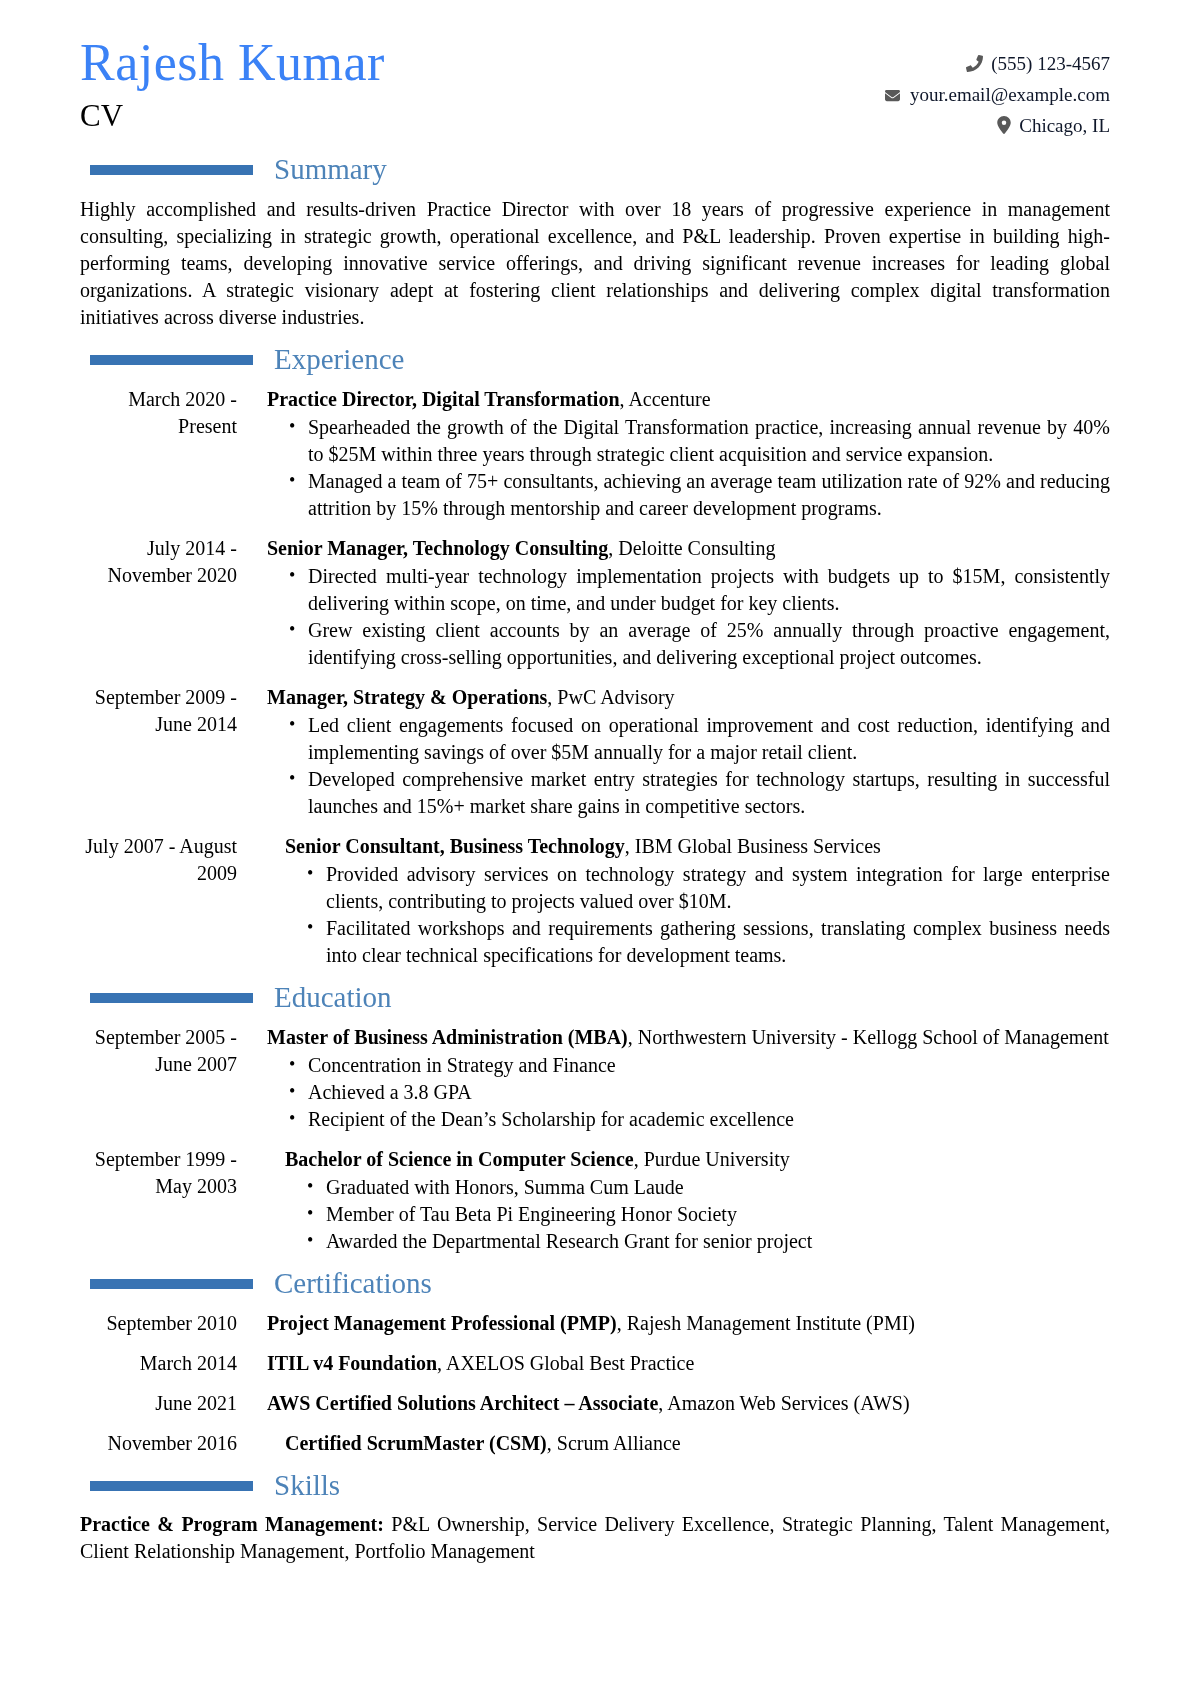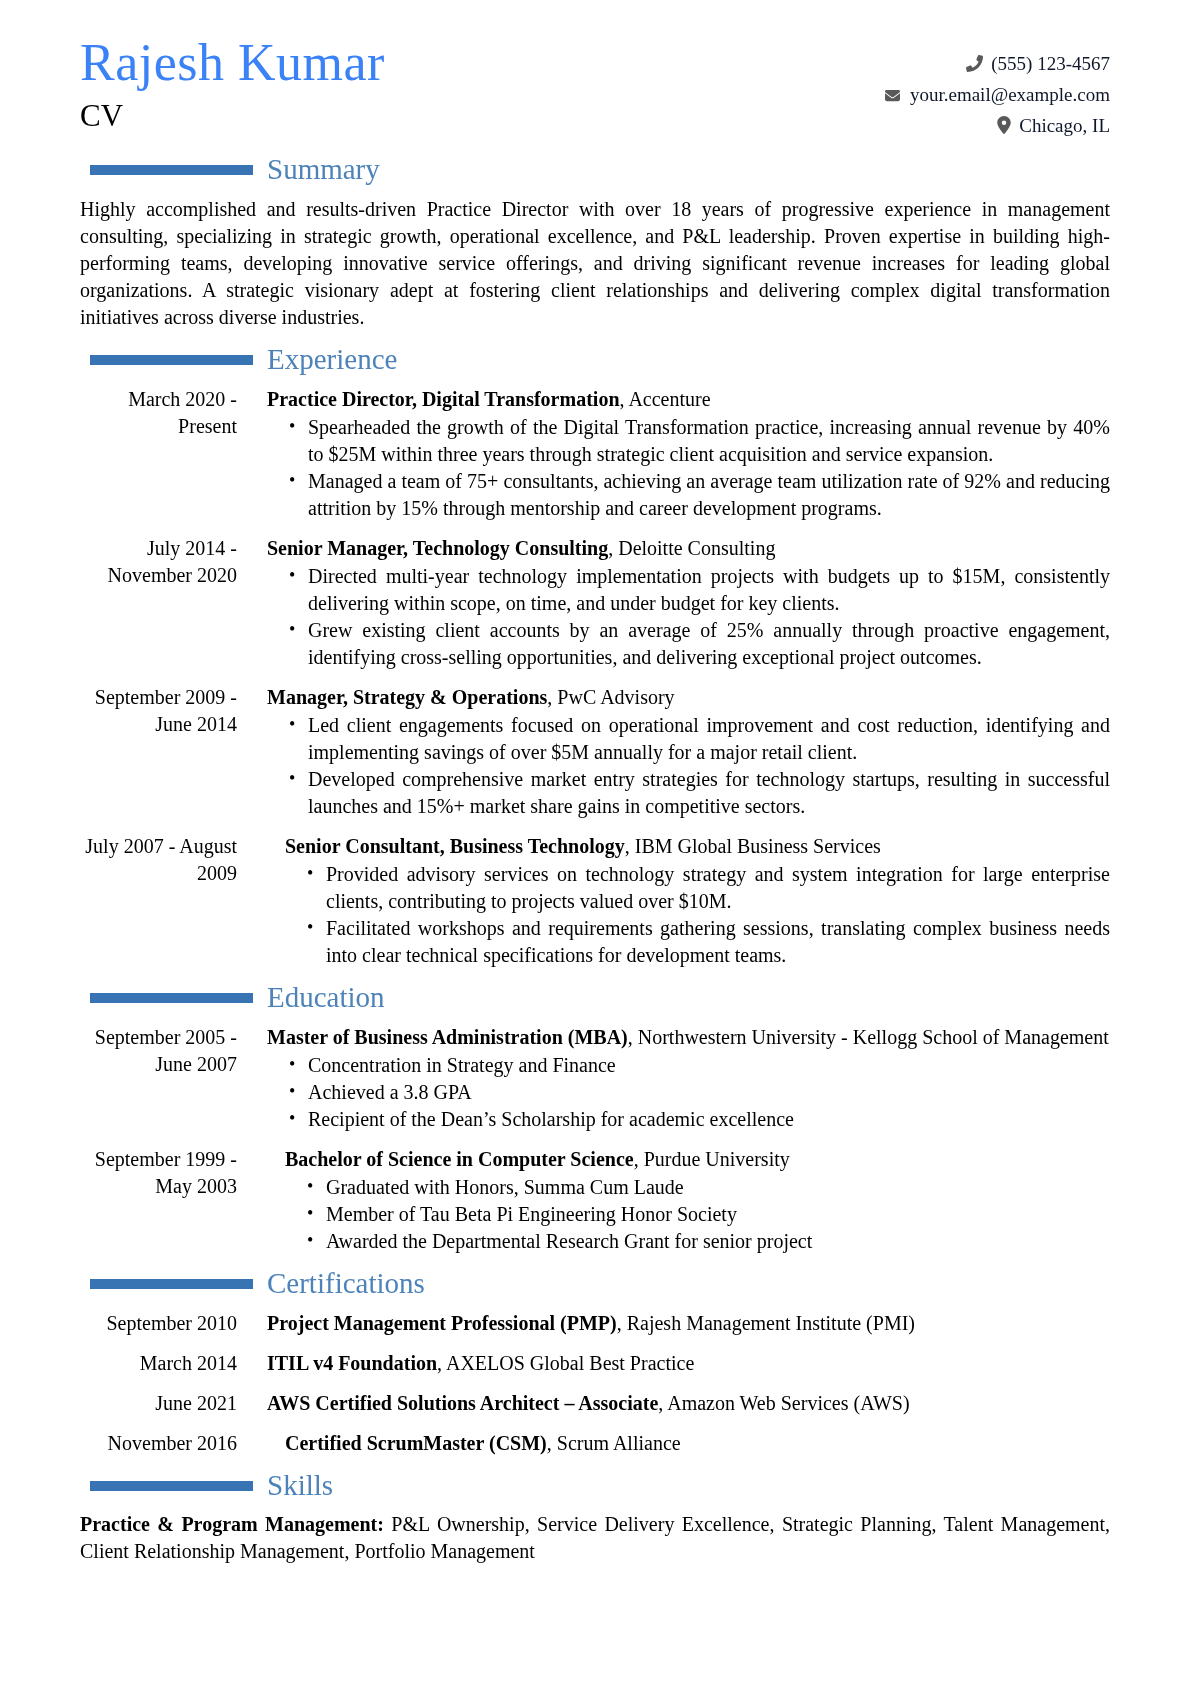--- a/index.html
+++ b/index.html
@@ -18,21 +18,21 @@
   .subtitle { font-size: 31px; color: #000000; margin-top: 4px; }
   .contact { text-align: right; color: #0f172a; font-size: 19px; line-height: 31px; padding-top: 12px; }
   .contact-row { white-space: nowrap; }
   .cicon { display: inline-block; vertical-align: -2px; margin-right: 8px; }
   .cicon svg { display: block; }
 
   
   .section { margin-top: 13px; }
   .section-head { display: flex; align-items: center; margin-bottom: 10px; }
   .rubric { width: 163px; height: 10px; background: #3873b3; margin-left: 10px; flex: none; }
-  .section-title { font-size: 29px; font-weight: 400; color: #4d83b8; margin-left: 14px; line-height: 1.1; }
+  .section-title { font-size: 29px; font-weight: 400; color: #4d83b8; margin-left: 21px; line-height: 1.1; }
 
   .fullpara { text-align: justify; hyphens: auto; -webkit-hyphens: auto; }
 
   .entry { display: flex; margin-bottom: 13px; }
   .entry:last-child { margin-bottom: 0; gap: 18px; }
   .entry-date { width: 157px; flex: none; text-align: right; hyphens: auto; -webkit-hyphens: auto; }
   .entry-body { margin-left: 30px; flex: 1; min-width: 0; }
   .entry-heading { text-align: left; }
   .etitle { font-weight: 700; }
   .eorg { }

